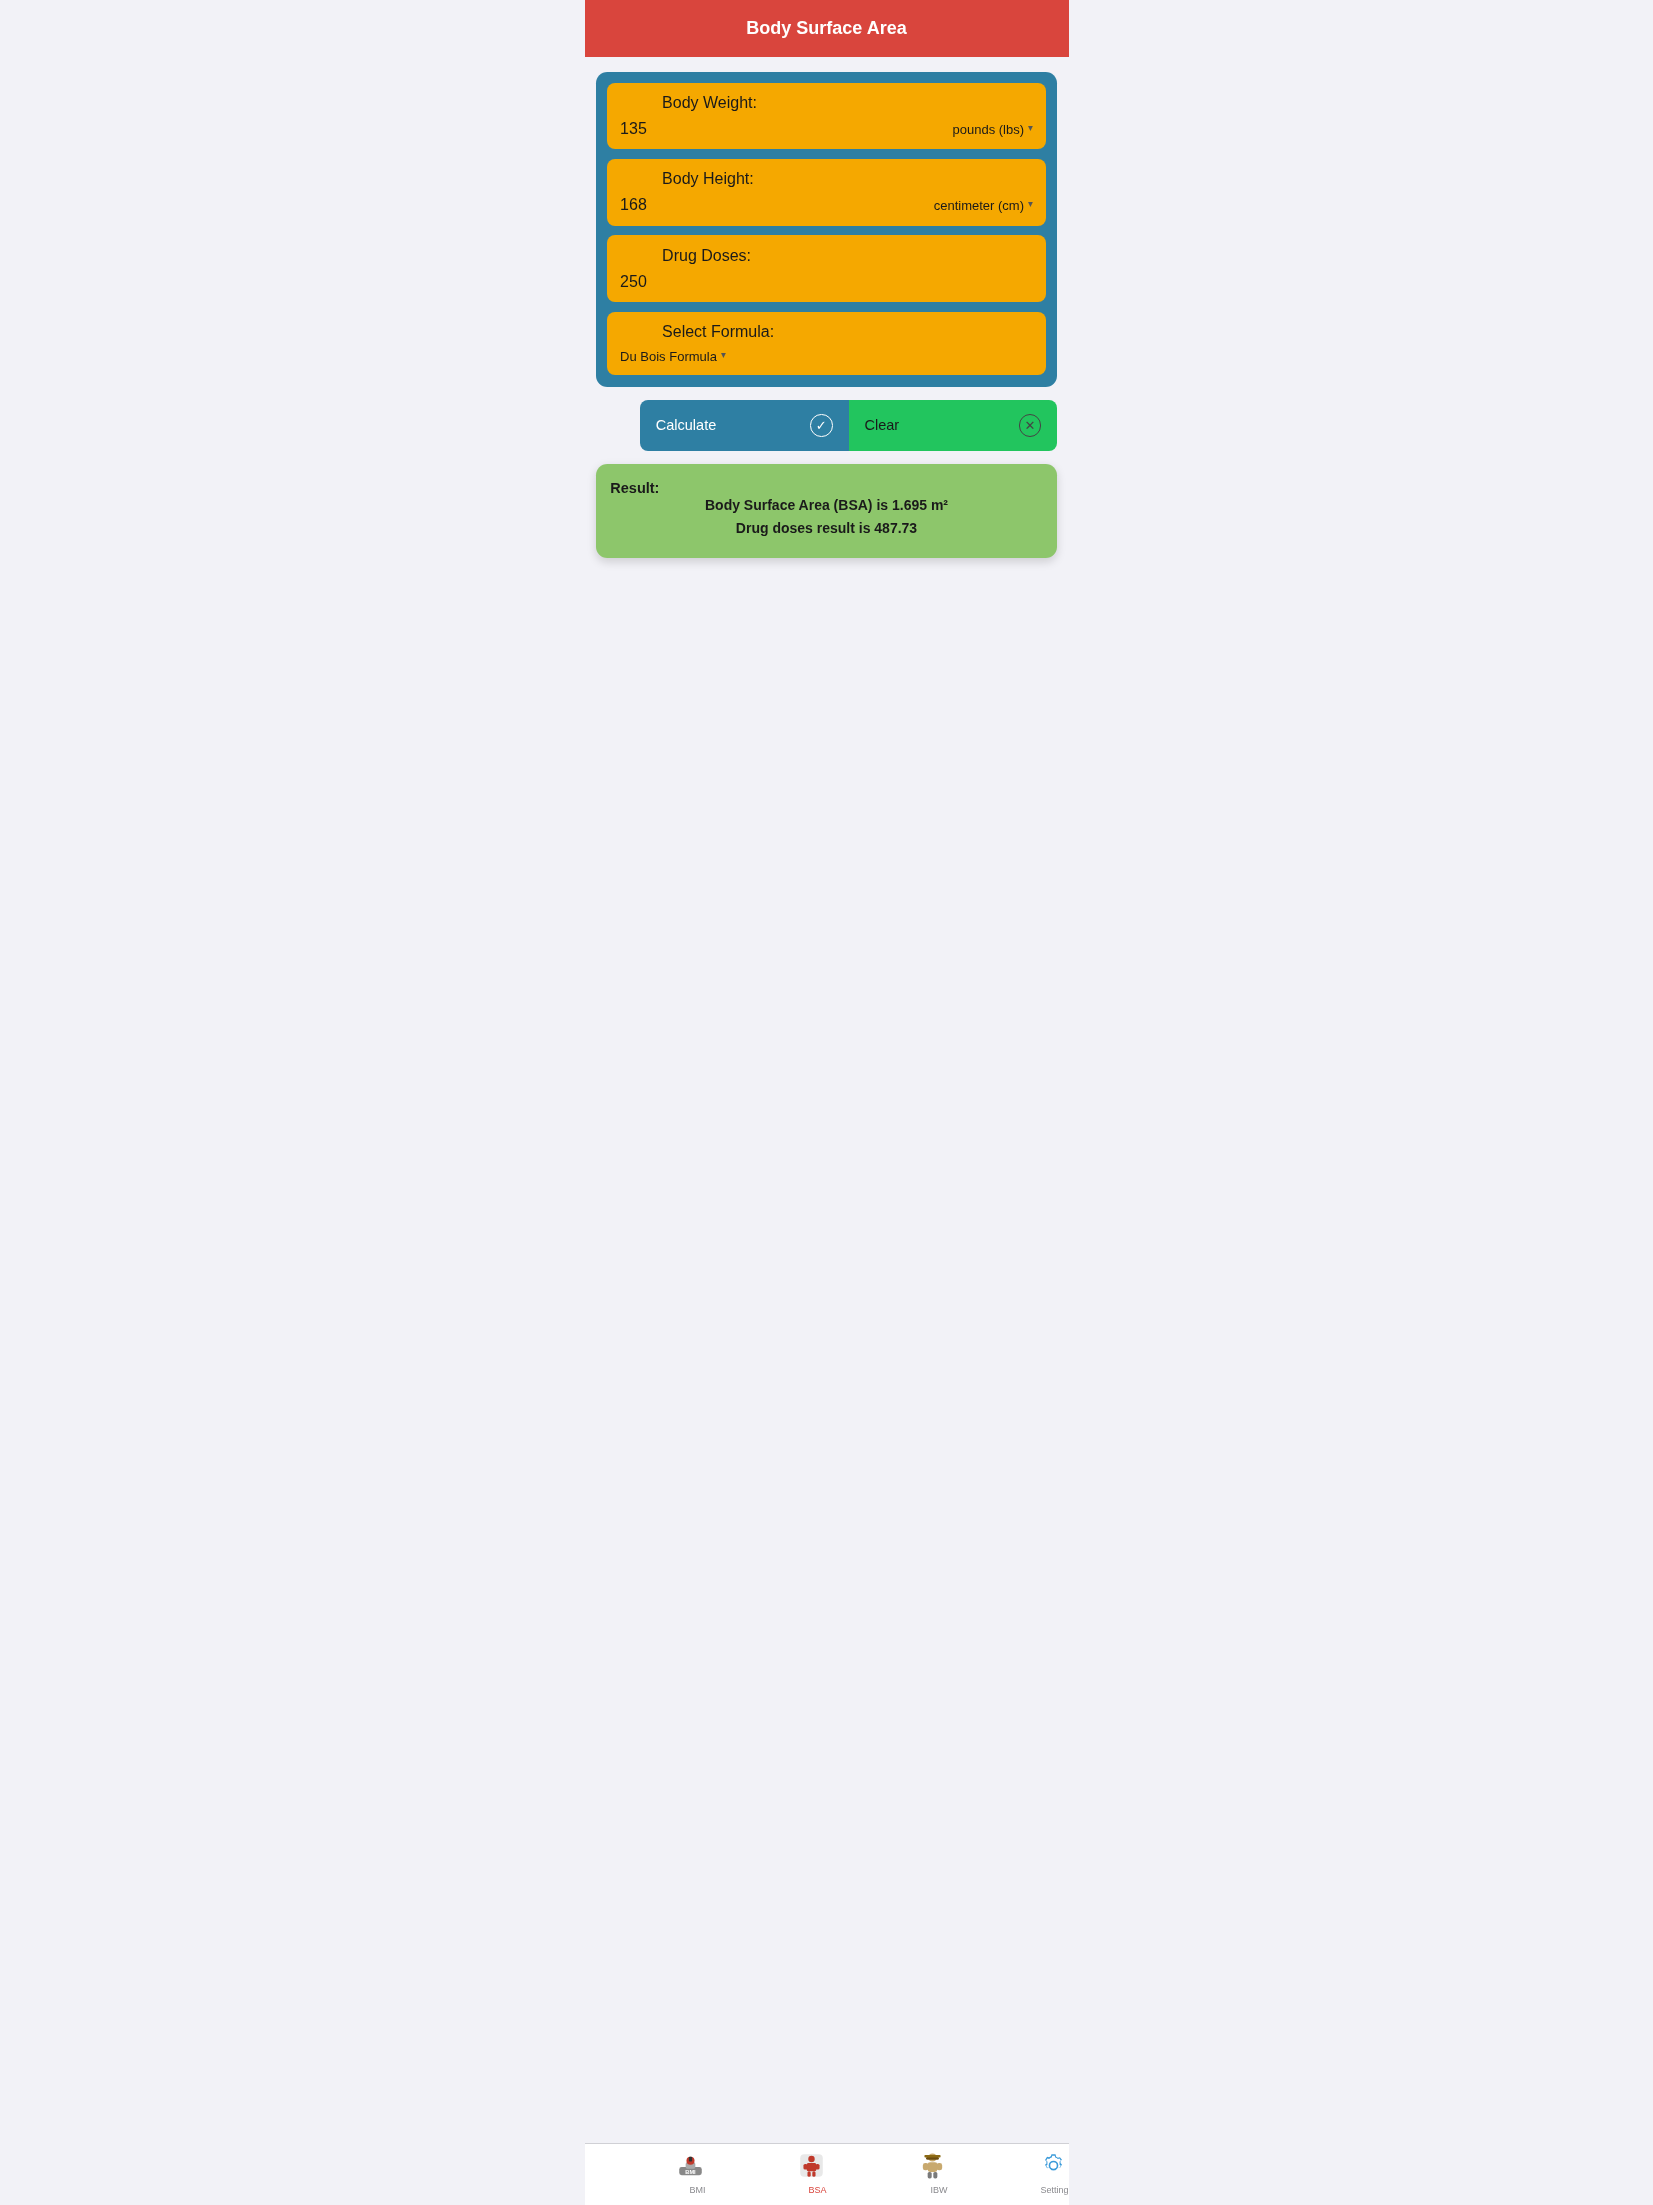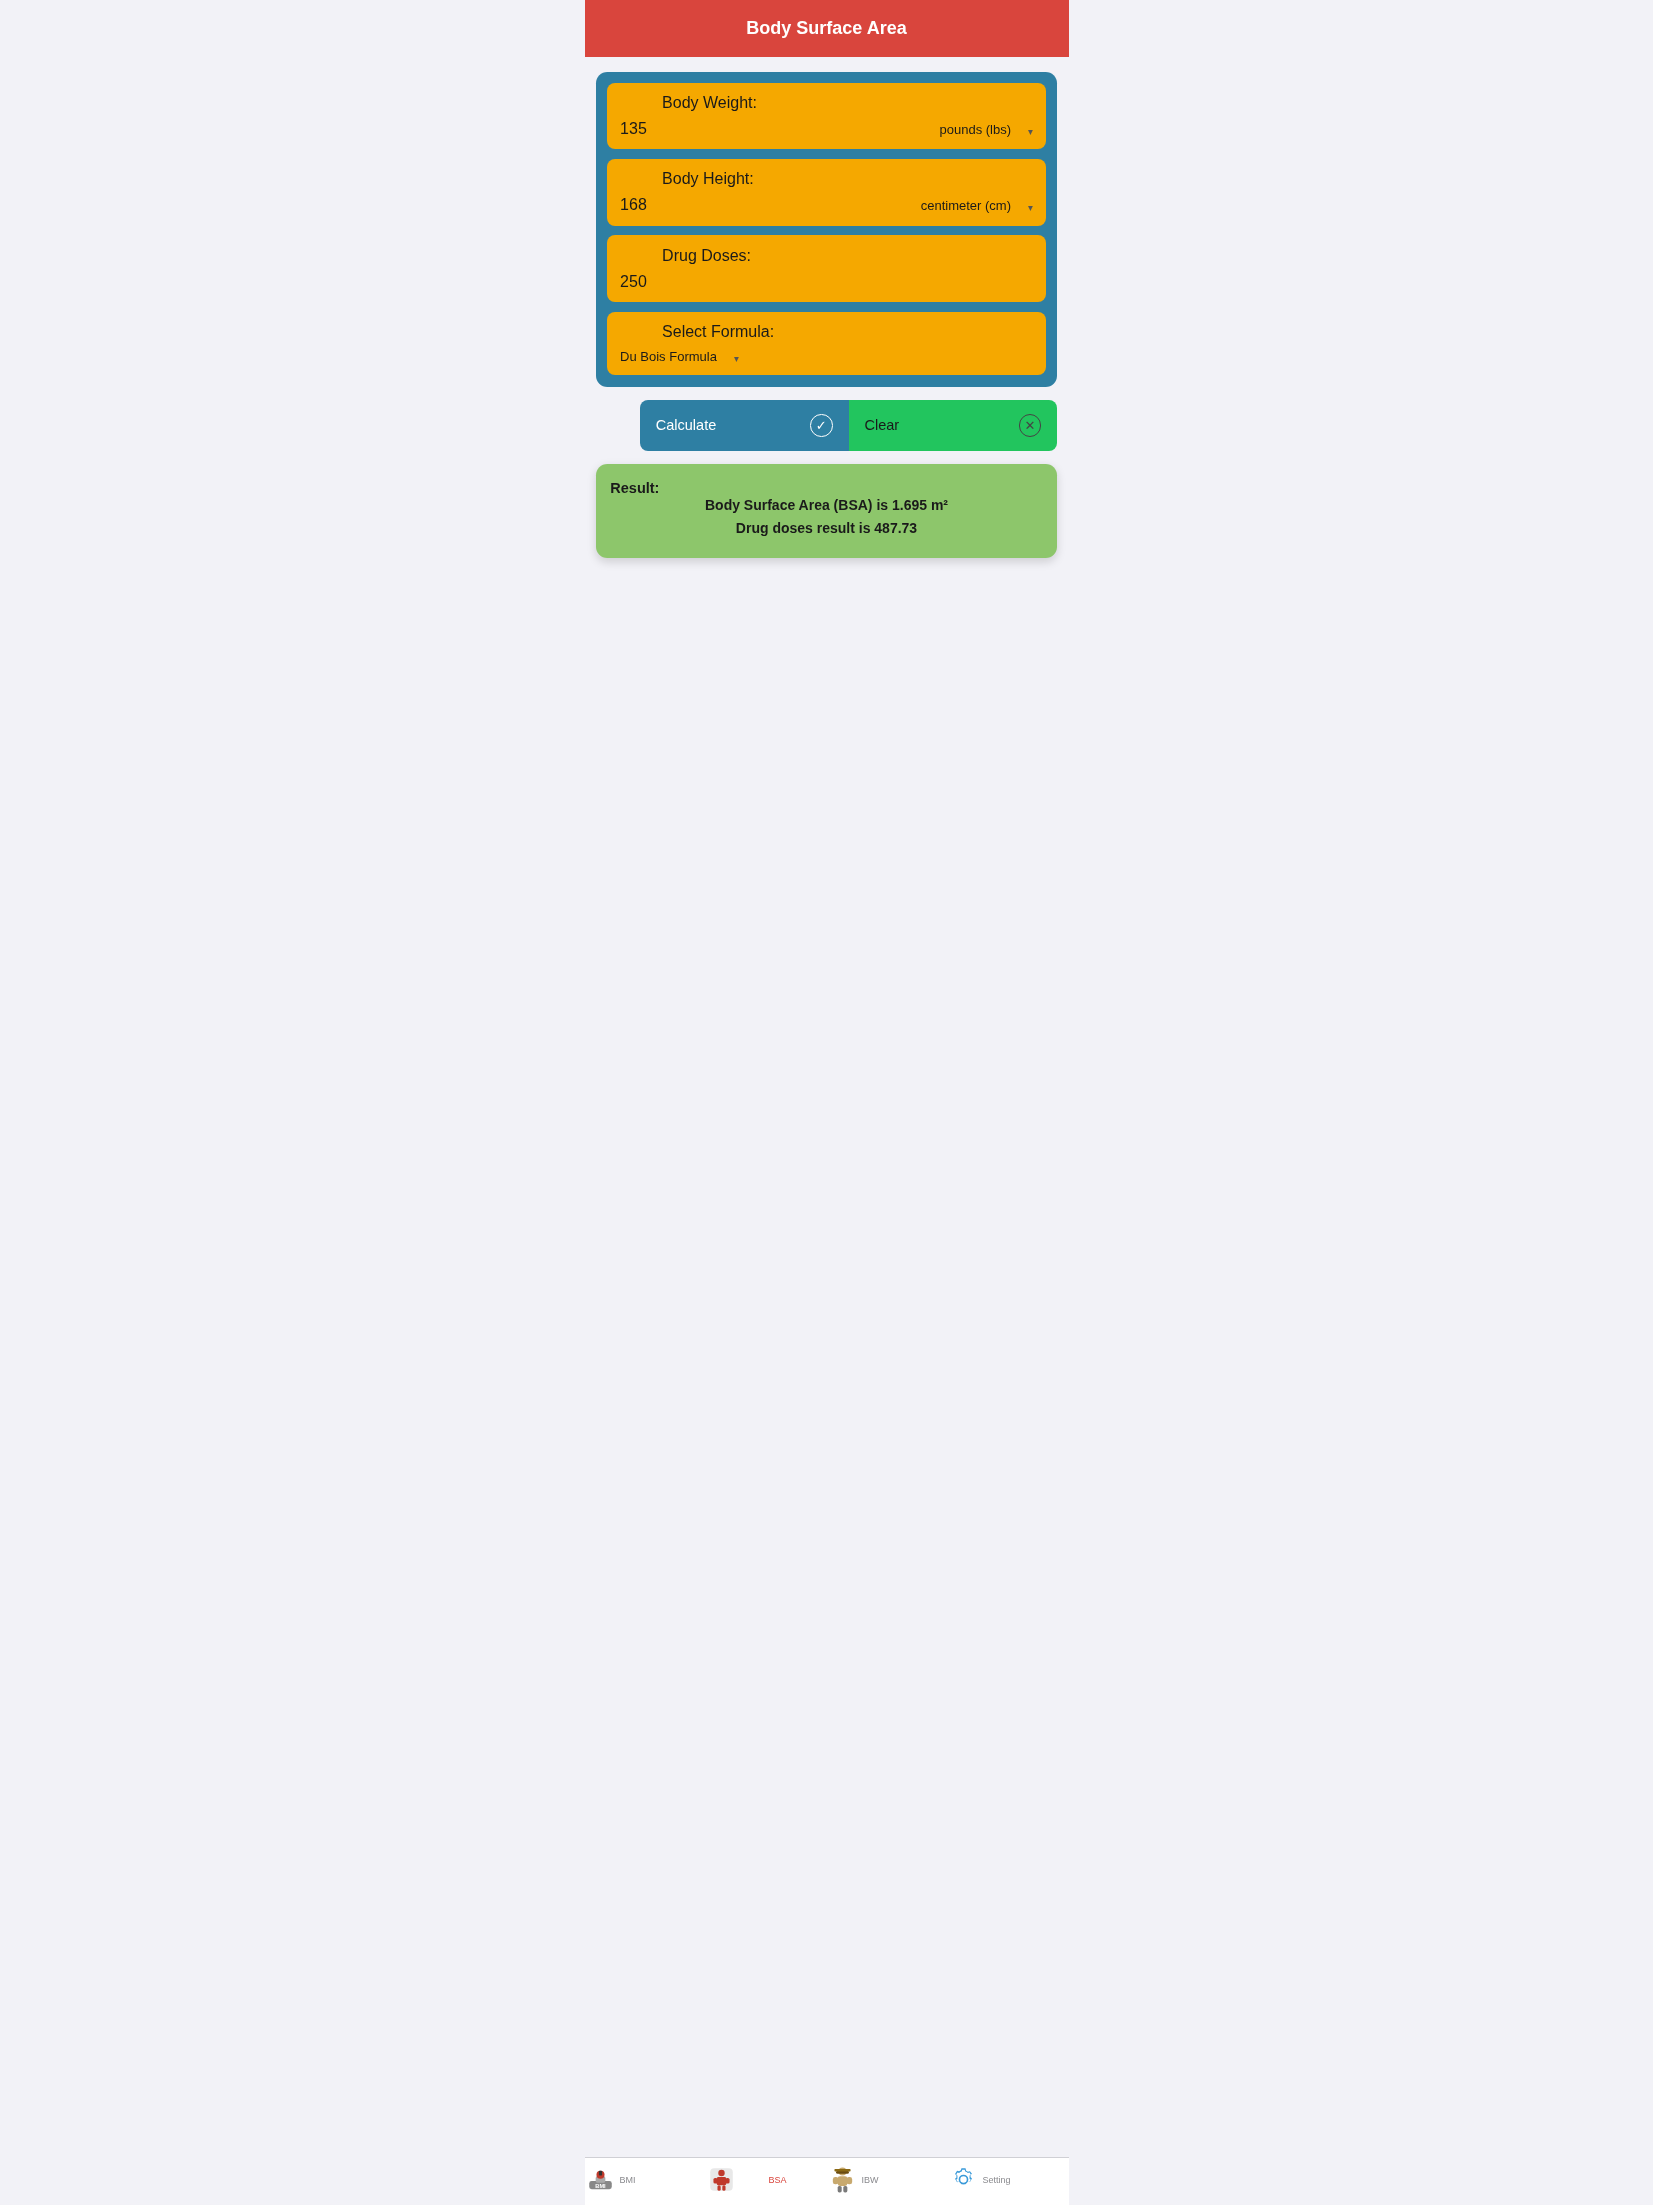--- a/index.html
+++ b/index.html
@@ -65,22 +65,22 @@
       justify-content: space-between;
     }
     .field-value {
       font-size: 16px;
       color: #1a1a1a;
     }
     .field-unit {
       font-size: 13px;
       color: #1a1a1a;
       display: flex;
-      align-items: flex-end;
-      gap: 17px;
+      align-items: flex-start;
+      gap: 4px;
     }
     .dropdown-arrow {
       font-size: 9.7px;
       color: #555;
     }
 
     
     .buttons-row {
       display: flex;
       gap: 0;
@@ -160,22 +160,22 @@
     
     .tab-bar {
       background: white;
       border-top: 0.8px solid #d0d0d5;
       display: flex;
       padding: 6.5px 0 9.7px;
     }
     .tab-item {
       flex: 1;
       display: flex;
-      flex-direction: row;
-      align-items: center;
+      flex-direction: column;
+      align-items: flex-end;
       gap: 4px;
       cursor: pointer;
     }
     .tab-icon {
       width: 31px;
       height: 31px;
       display: flex;
       align-items: center;
       justify-content: center;
       font-size: 22.6px;

